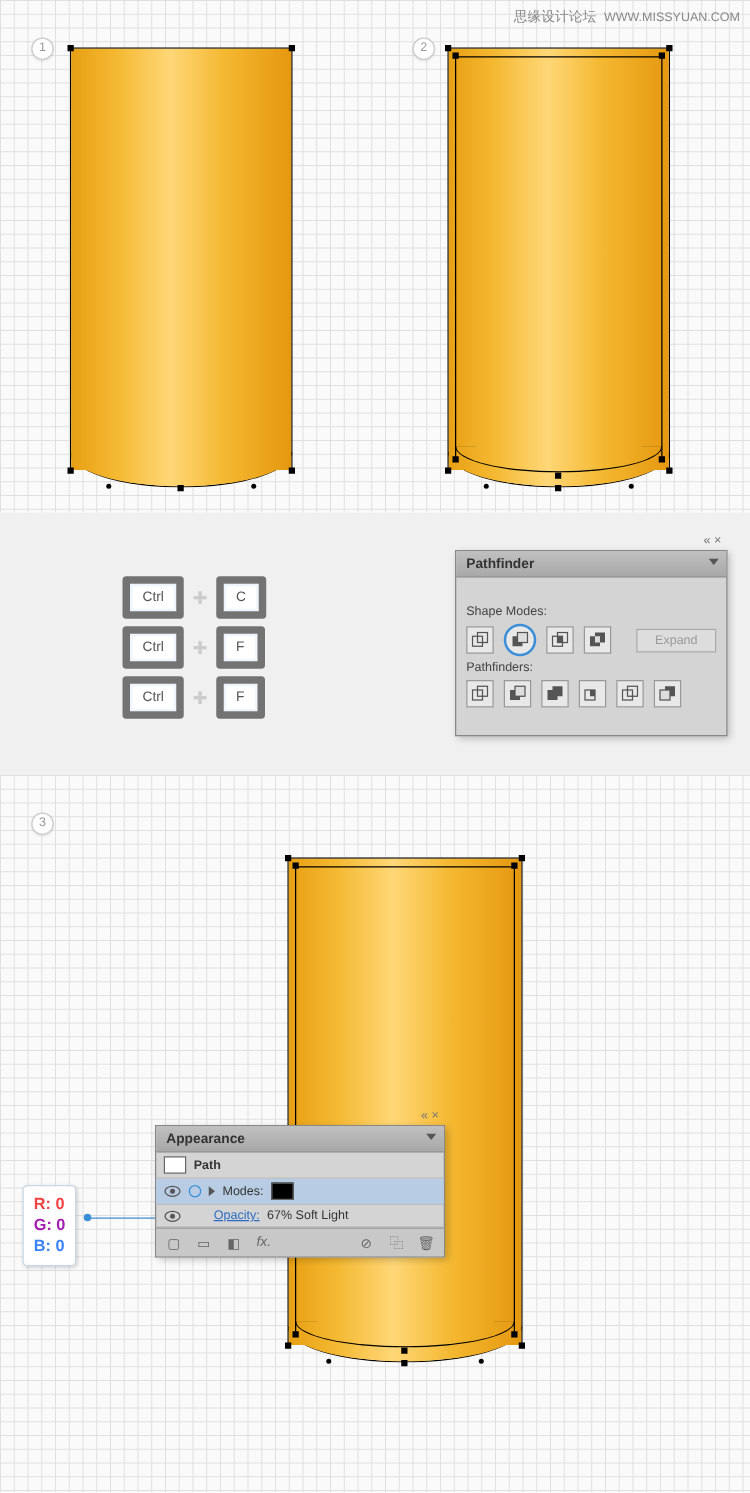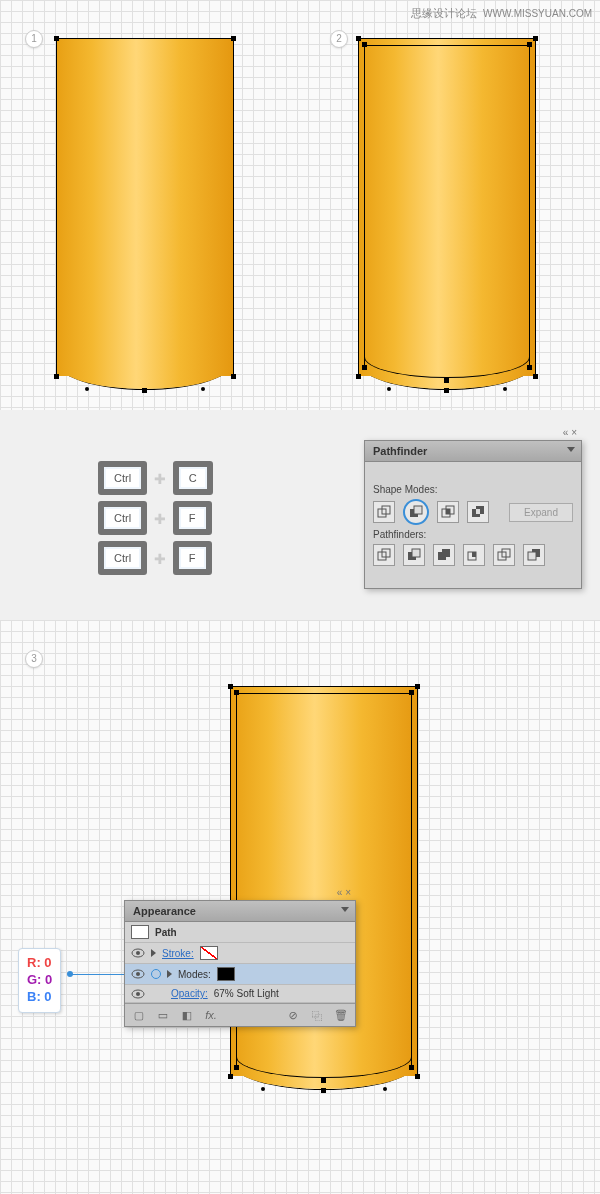--- a/index.html
+++ b/index.html
@@ -202,29 +202,20 @@
   <div class="conn" style="left:70px;top:354px;width:78px"></div>
 
   <div class="panel" style="left:124px;top:280px;width:232px">
     <div class="panel-tabs">« ×</div>
     <div class="panel-head">Appearance</div>
     <div>
       <div class="approw">
         <div class="swatch" style="background:#fff"></div>
         <b>Path</b>
       </div>
-      <div class="approw">
-        <svg class="eye" viewBox="0 0 14 10">
-            <ellipse cx="7" cy="5" rx="6" ry="4" fill="none" stroke="#555"></ellipse>
-            <circle cx="7" cy="5" r="2" fill="#555"></circle>
-          </svg>
-        <div class="tri"></div>
-        <span class="applink">Stroke:</span>
-        <div class="swatch none"></div>
-      </div>
       <div class="approw" style="background:#b8cde4">
         <svg class="eye" viewBox="0 0 14 10">
             <ellipse cx="7" cy="5" rx="6" ry="4" fill="none" stroke="#555"></ellipse>
             <circle cx="7" cy="5" r="2" fill="#555"></circle>
           </svg>
         <div style="width:10px;height:10px;border:1px solid #3a8fd8;border-radius:50%"></div>
         <div class="tri"></div>
         <span>Modes:</span>
         <div class="swatch black"></div>
       </div>

